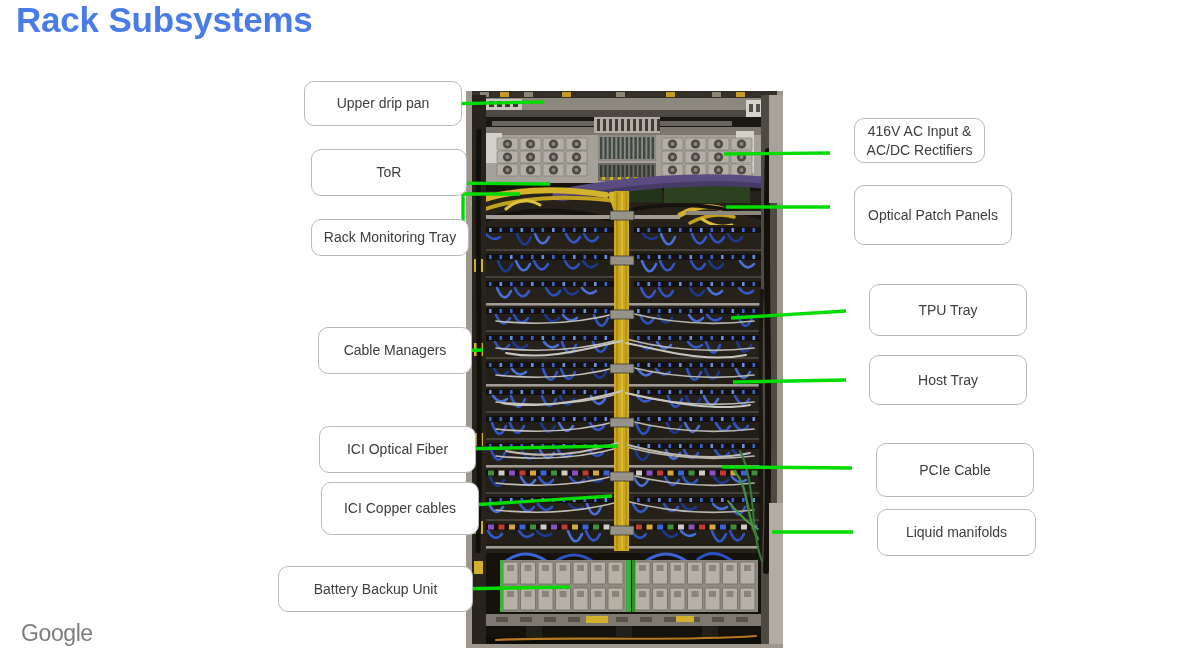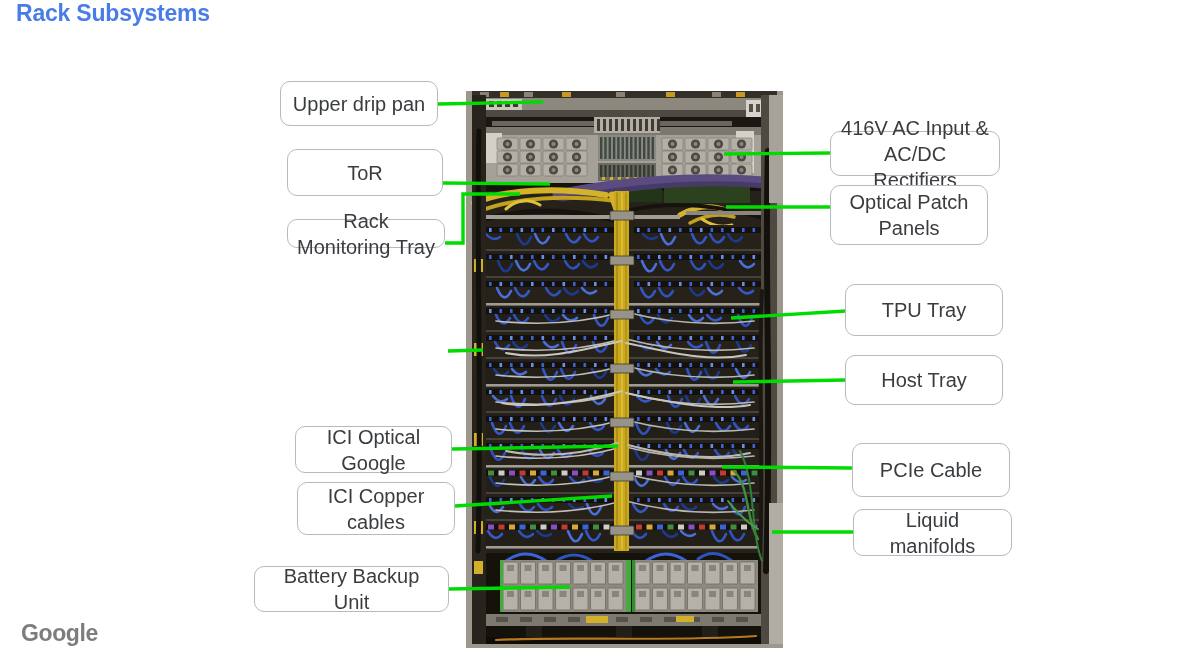--- a/index.html
+++ b/index.html
@@ -7,36 +7,36 @@
     --connector-green:#00dc00;
     --callout-border:#b6bac0;
     --callout-text:#3a3d40;
     --logo-gray:#7d7d7d;
   }
   html,body{margin:0;padding:0;background:#ffffff;}
   body{font-family:"Liberation Sans", sans-serif;}
   .slide{position:relative;width:1200px;height:666px;background:#ffffff;overflow:hidden;}
   .title{
     position:absolute;left:16px;top:0px;margin:0;
-    font-size:23px;font-weight:bold;letter-spacing:-0.2px;
+    font-size:35px;font-weight:bold;letter-spacing:-0.2px;
     color:var(--title-blue);
   }
   .rack-photo{position:absolute;left:466px;top:91px;width:317px;height:557px;z-index:1;}
   .rack-photo svg{display:block;width:100%;height:100%;}
   .connectors{position:absolute;left:0;top:0;width:1200px;height:666px;z-index:2;pointer-events:none;}
   .connectors line,.connectors polyline{stroke:var(--connector-green);stroke-width:3.4;fill:none;}
   .callout{
     position:absolute;z-index:3;box-sizing:border-box;
     background:#ffffff;border:1.6px solid var(--callout-border);border-radius:10px;
     display:flex;align-items:center;justify-content:center;text-align:center;
-    font-size:20px;line-height:1.3;color:var(--callout-text);padding:0 9px;
+    font-size:14px;line-height:1.3;color:var(--callout-text);padding:0 9px;margin-left:24px;
   }
   .google-logo{
     position:absolute;left:21px;top:620px;z-index:3;
-    font-size:23px;color:var(--logo-gray);letter-spacing:-0.4px;font-weight:700;
+    font-size:23px;color:var(--logo-gray);letter-spacing:-0.4px;font-weight:400;
   }
 </style>
 </head>
 <body>
 
 <div class="slide">
 
   <h1 class="title">Rack Subsystems</h1>
 
   <div class="rack-photo">
@@ -813,33 +813,36 @@
     <line x1="852" y1="468" x2="722" y2="467"></line>
     <line x1="853" y1="532" x2="772" y2="532"></line>
   </svg>
 
   <div class="callout" style="left:280px;top:81px;width:158px;height:45px">
     <span>Upper drip pan</span>
   </div>
   <div class="callout" style="left:287px;top:149px;width:156px;height:47px">
     <span>ToR</span>
   </div>
-  <div class="callout" style="left:287px;top:219px;width:158px;height:29px">
+  <div class="callout" style="left:287px;top:219px;width:158px;height:37px">
     <span>Rack Monitoring Tray</span>
   </div>
+  <div class="callout" style="left:294px;top:327px;width:154px;height:47px">
+    <span>Cable Managers</span>
+  </div>
   <div class="callout" style="left:295px;top:426px;width:157px;height:47px">
-    <span>ICI Optical Google</span>
+    <span>ICI Optical Fiber</span>
   </div>
   <div class="callout" style="left:297px;top:482px;width:158px;height:53px">
     <span>ICI Copper cables</span>
   </div>
   <div class="callout" style="left:254px;top:566px;width:195px;height:46px">
     <span>Battery Backup Unit</span>
   </div>
-  <div class="callout" style="left:830px;top:131px;width:170px;height:45px">
+  <div class="callout" style="left:830px;top:118px;width:131px;height:45px">
     <span>416V AC Input &amp; AC/DC Rectifiers</span>
   </div>
   <div class="callout" style="left:830px;top:185px;width:158px;height:60px">
     <span>Optical Patch Panels</span>
   </div>
   <div class="callout" style="left:845px;top:284px;width:158px;height:52px">
     <span>TPU Tray</span>
   </div>
   <div class="callout" style="left:845px;top:355px;width:158px;height:50px">
     <span>Host Tray</span>

